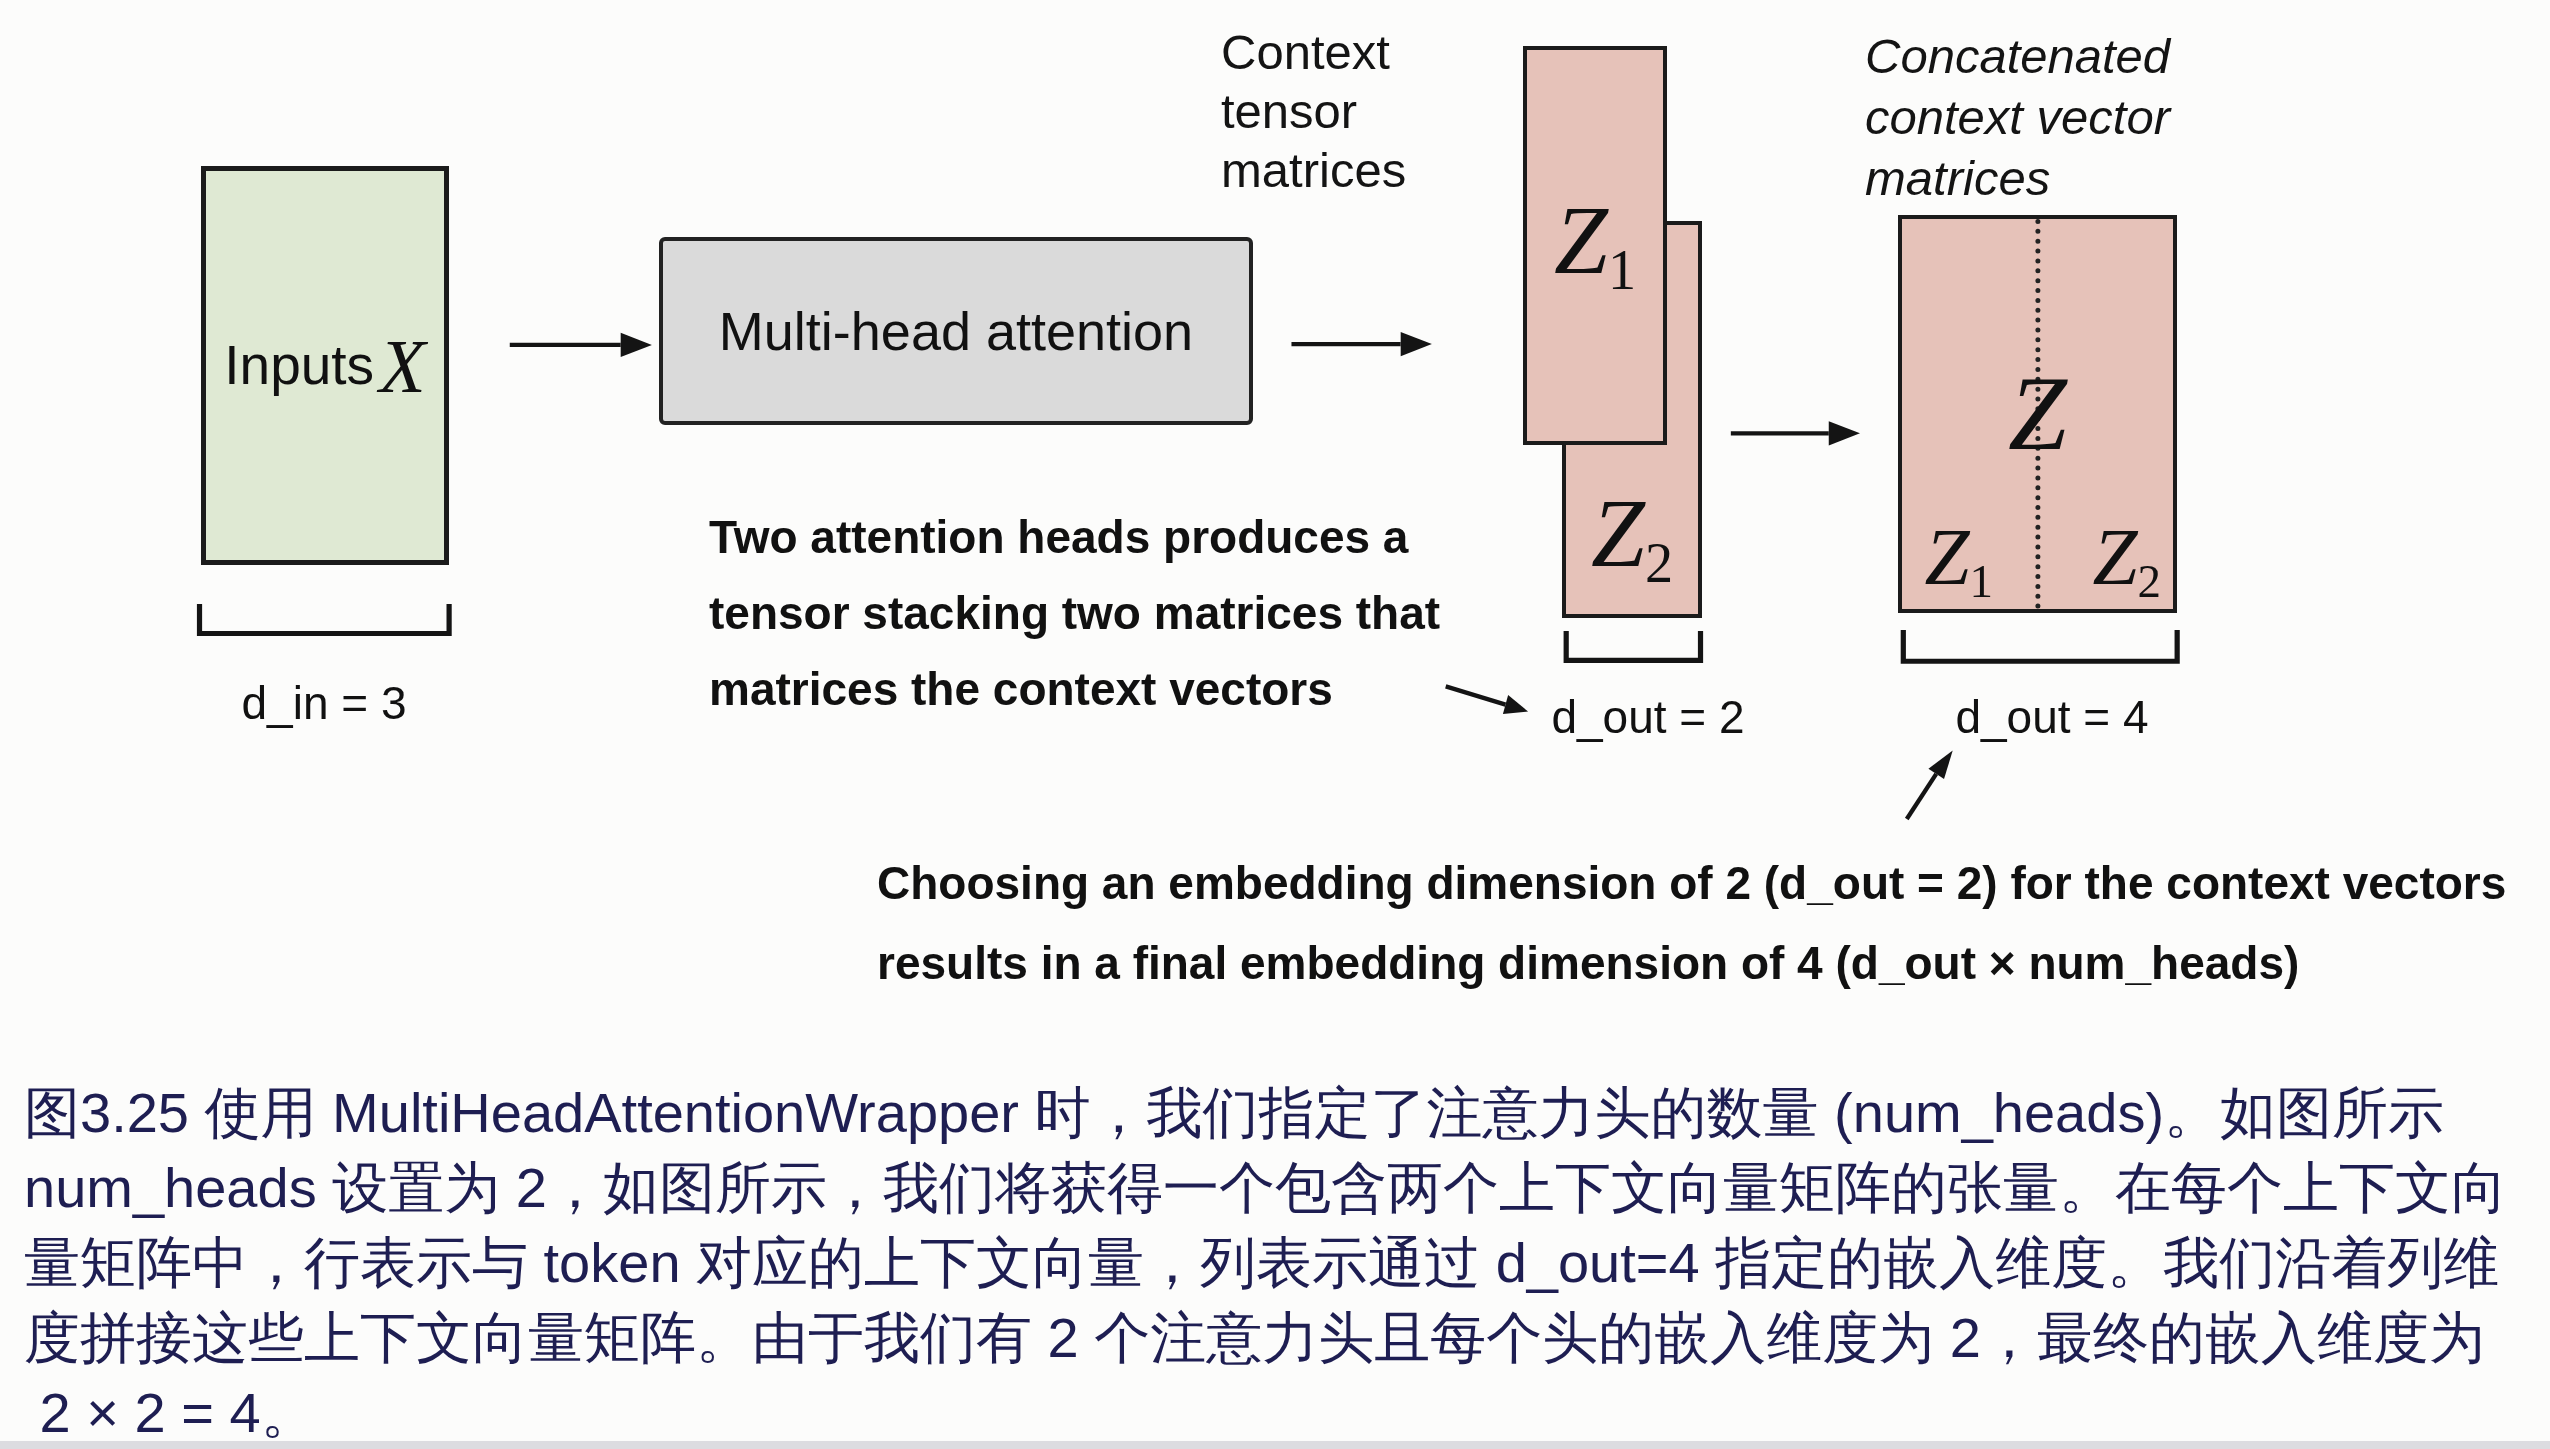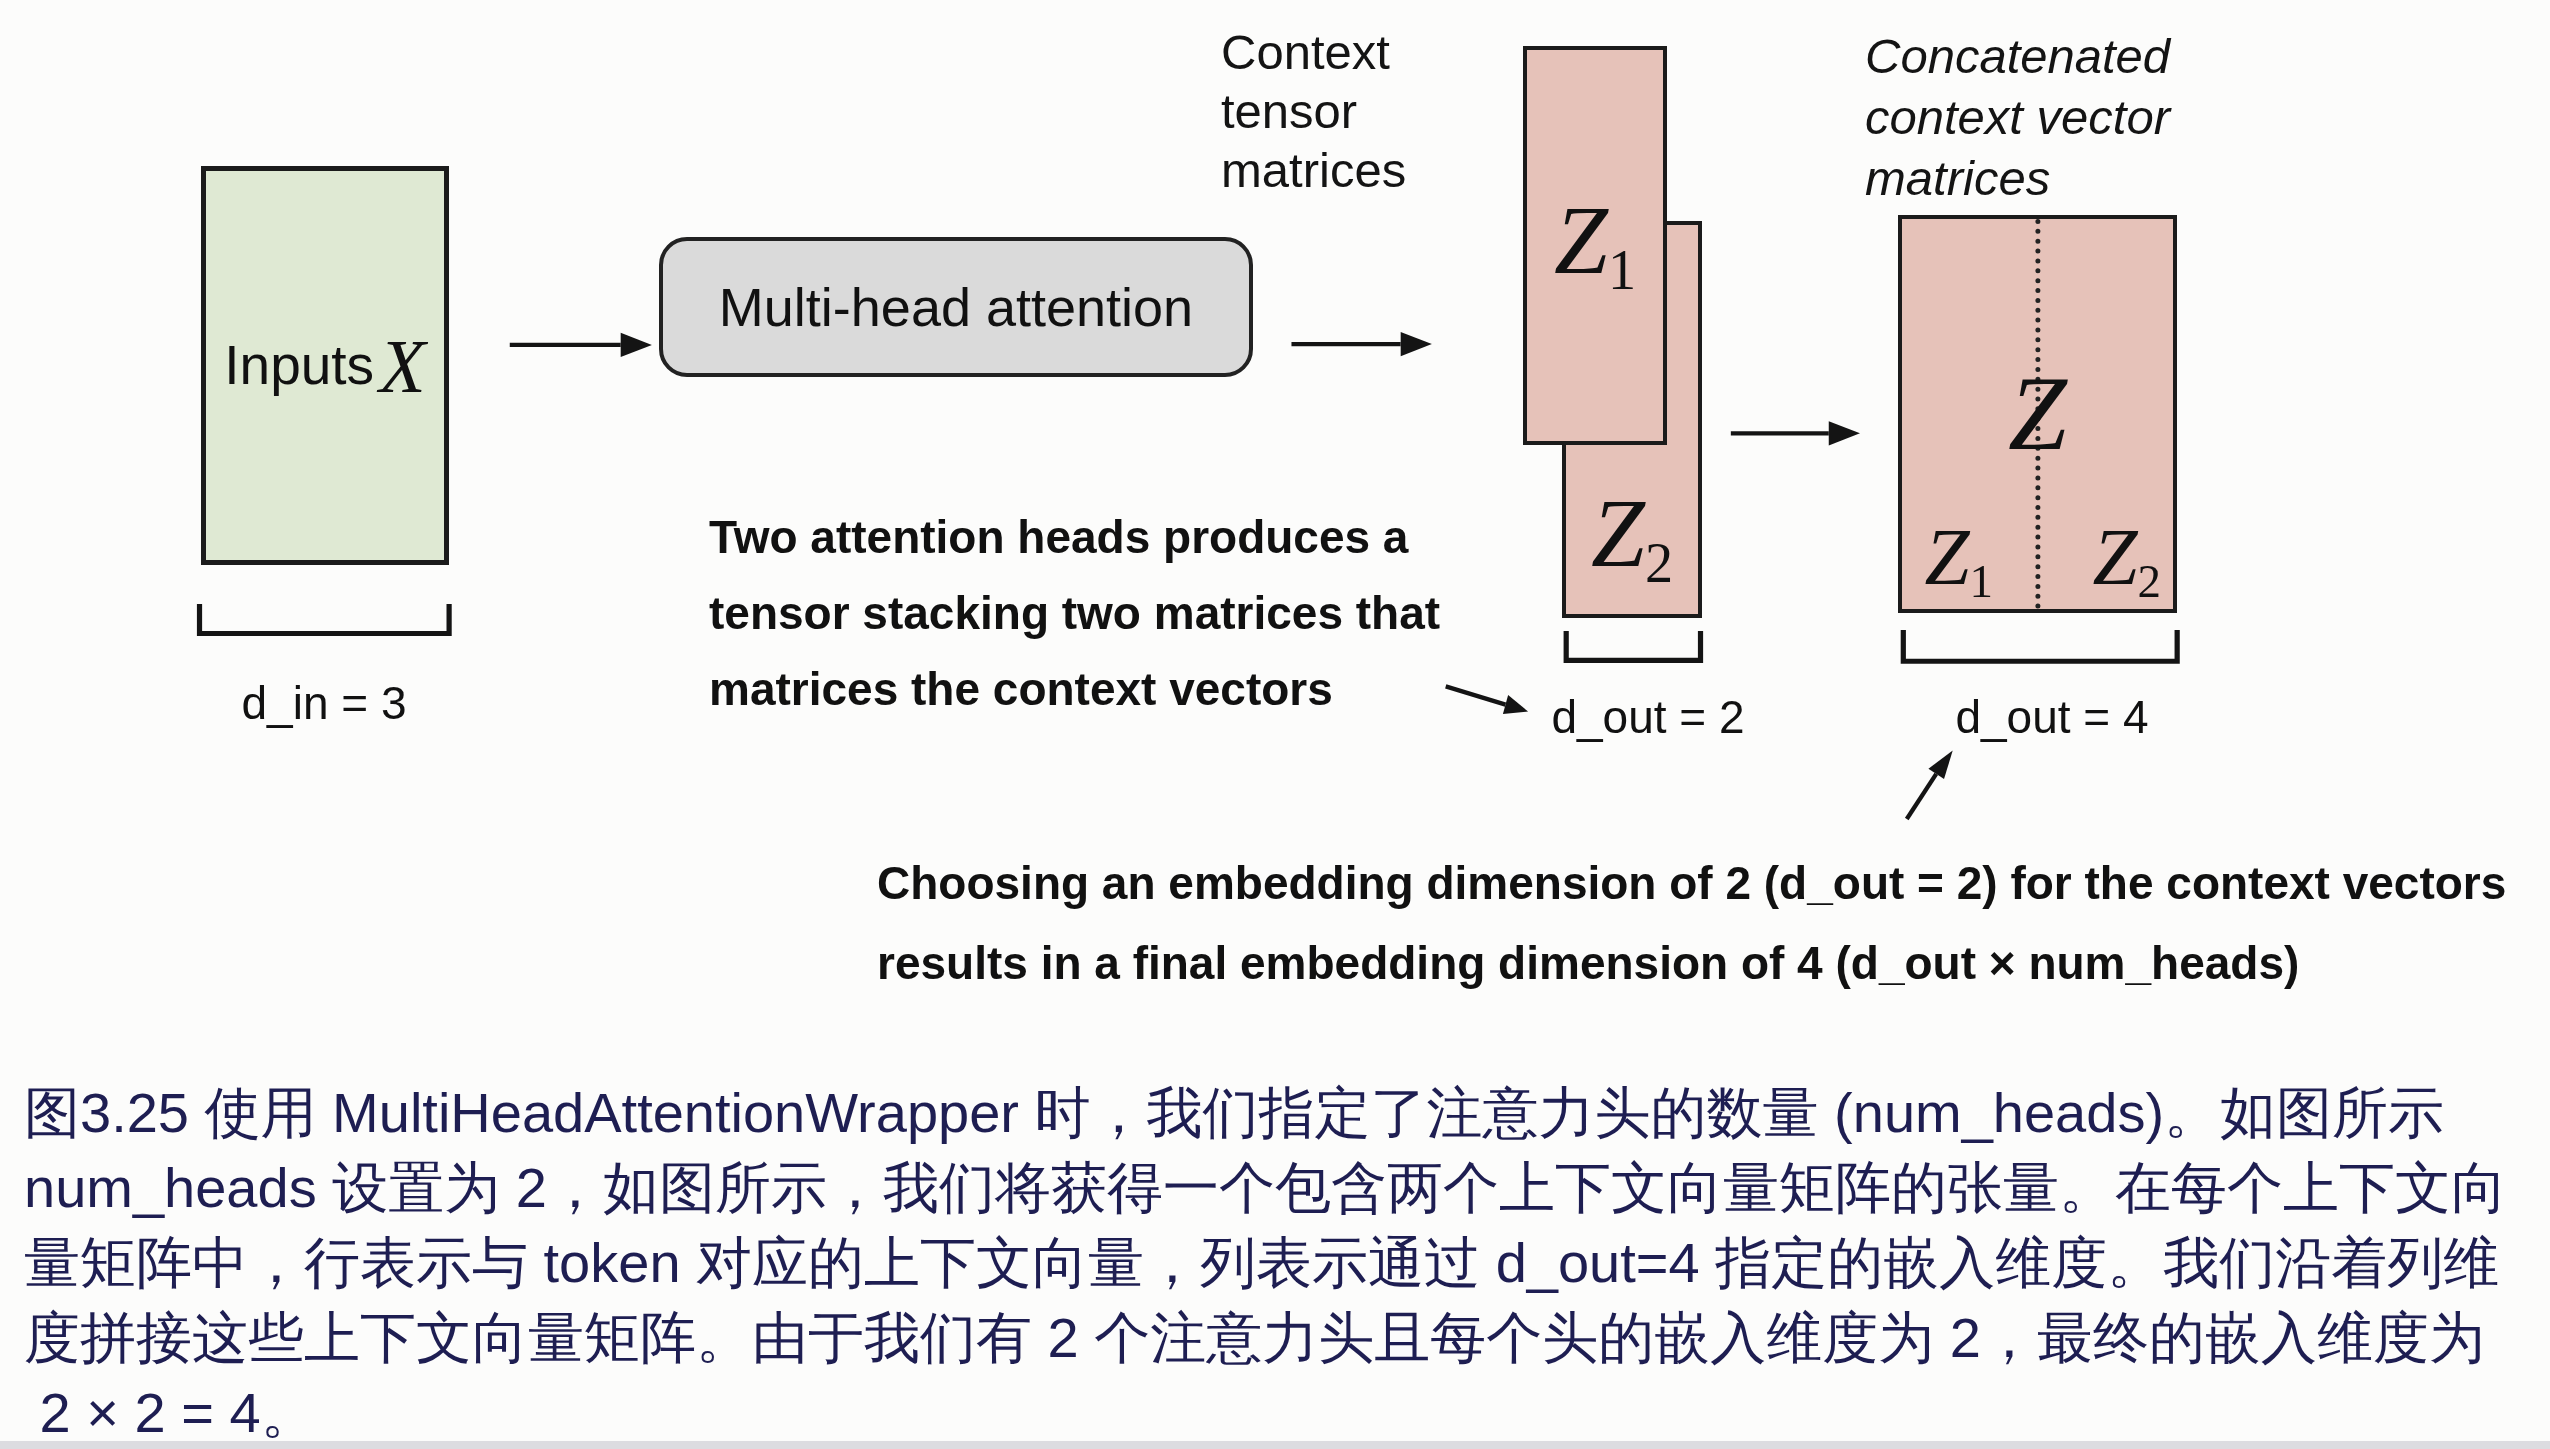--- a/index.html
+++ b/index.html
@@ -17,21 +17,21 @@
   
   .inputs-box{
     left:201px;top:166px;width:248px;height:399px;
     background:var(--input-fill);border:5.2px solid var(--stroke);
     display:flex;flex-direction:row;align-items:center;justify-content:center;gap:5.2px;text-align:center;
   }
   .inputs-title{font-size:55px;color:#111;line-height:1;}
   .math{font-family:"Liberation Serif",serif;font-style:italic;color:#111;line-height:1;}
   .inputs-x{font-size:76px;}
   .mha-box{
-    left:659px;top:237px;width:594px;height:140px;border-radius:28px;
+    left:659px;top:237px;width:594px;height:188px;border-radius:6px;
     background:var(--mha-fill);border:4.3px solid #222;
     display:flex;align-items:center;justify-content:center;
   }
   .mha-label{font-size:54px;color:#111;}
   .matrix{background:var(--matrix-fill);border:4.3px solid var(--stroke);}
   .z2-box{left:1562px;top:221px;width:140px;height:397px;display:flex;align-items:flex-end;justify-content:center;padding-bottom:22.5px;}
   .z1-box{left:1523px;top:46px;width:144px;height:399px;display:flex;align-items:center;justify-content:center;}
   .zlabel{font-size:97px;}
   .mathsub{font-style:normal;font-size:0.58em;vertical-align:-0.28em;}
   .concat-box{left:1898px;top:215px;width:279px;height:398px;display:flex;align-items:center;justify-content:center;}

